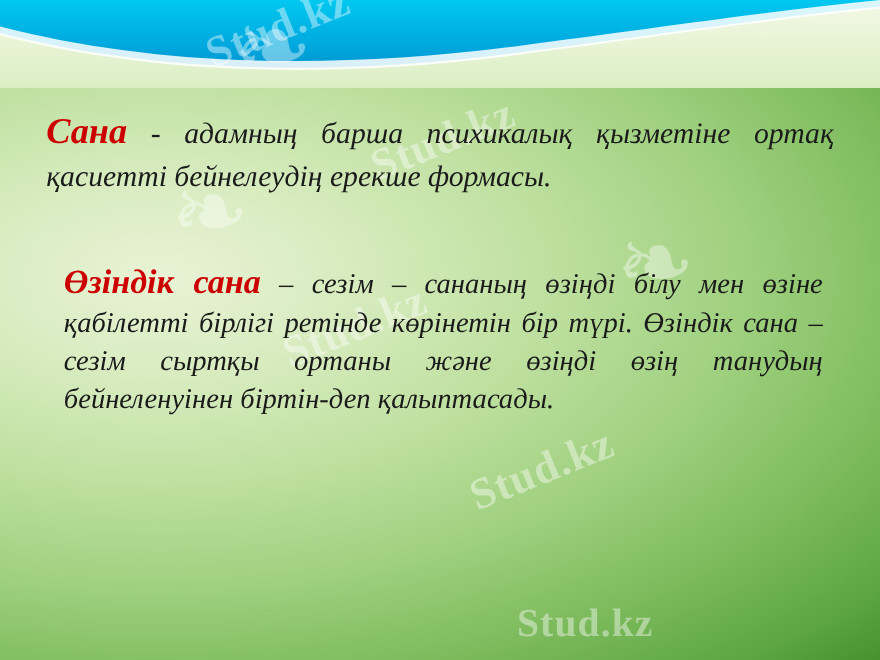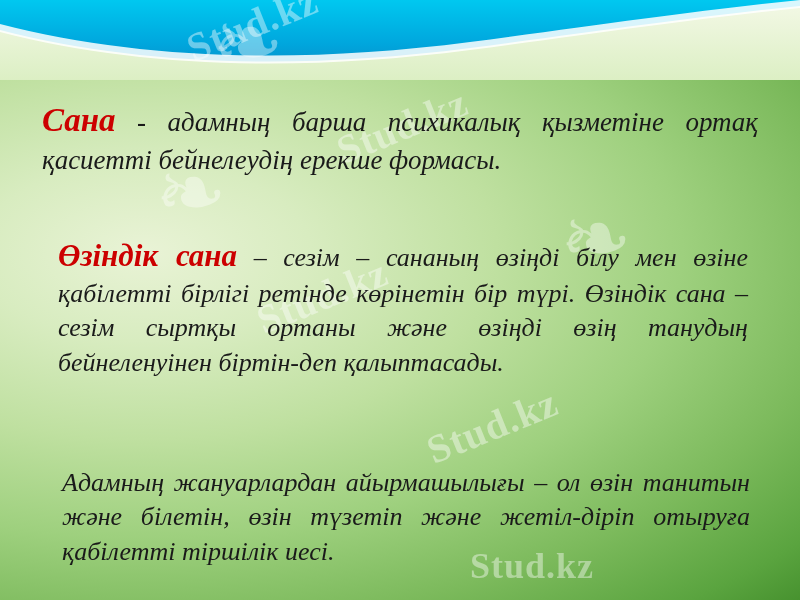--- a/index.html
+++ b/index.html
@@ -143,18 +143,15 @@
   <div class="content">
 
     <p class="para" id="p1">
       <span class="lead">Сана</span><span> - адамның барша психикалық қызметіне ортақ қасиетті бейнелеудің ерекше формасы.</span>
     </p>
 
     <p class="para" id="p2">
       <span class="lead">Өзіндік сана</span><span> – сезім – сананың өзіңді білу мен өзіне қабілетті бірлігі ретінде көрінетін бір түрі. Өзіндік сана – сезім сыртқы ортаны және өзіңді өзің танудың бейнеленуінен біртін-деп қалыптасады.</span>
     </p>
 
-    <p class="para" id="p3">
-      <span>Адамның жануарлардан айырмашылығы – ол өзін танитын және білетін, өзін түзетіп және жетіл-діріп отыруға қабілетті тіршілік иесі.</span>
-    </p>
 
   </div>
 </div>
 
 </body></html>

